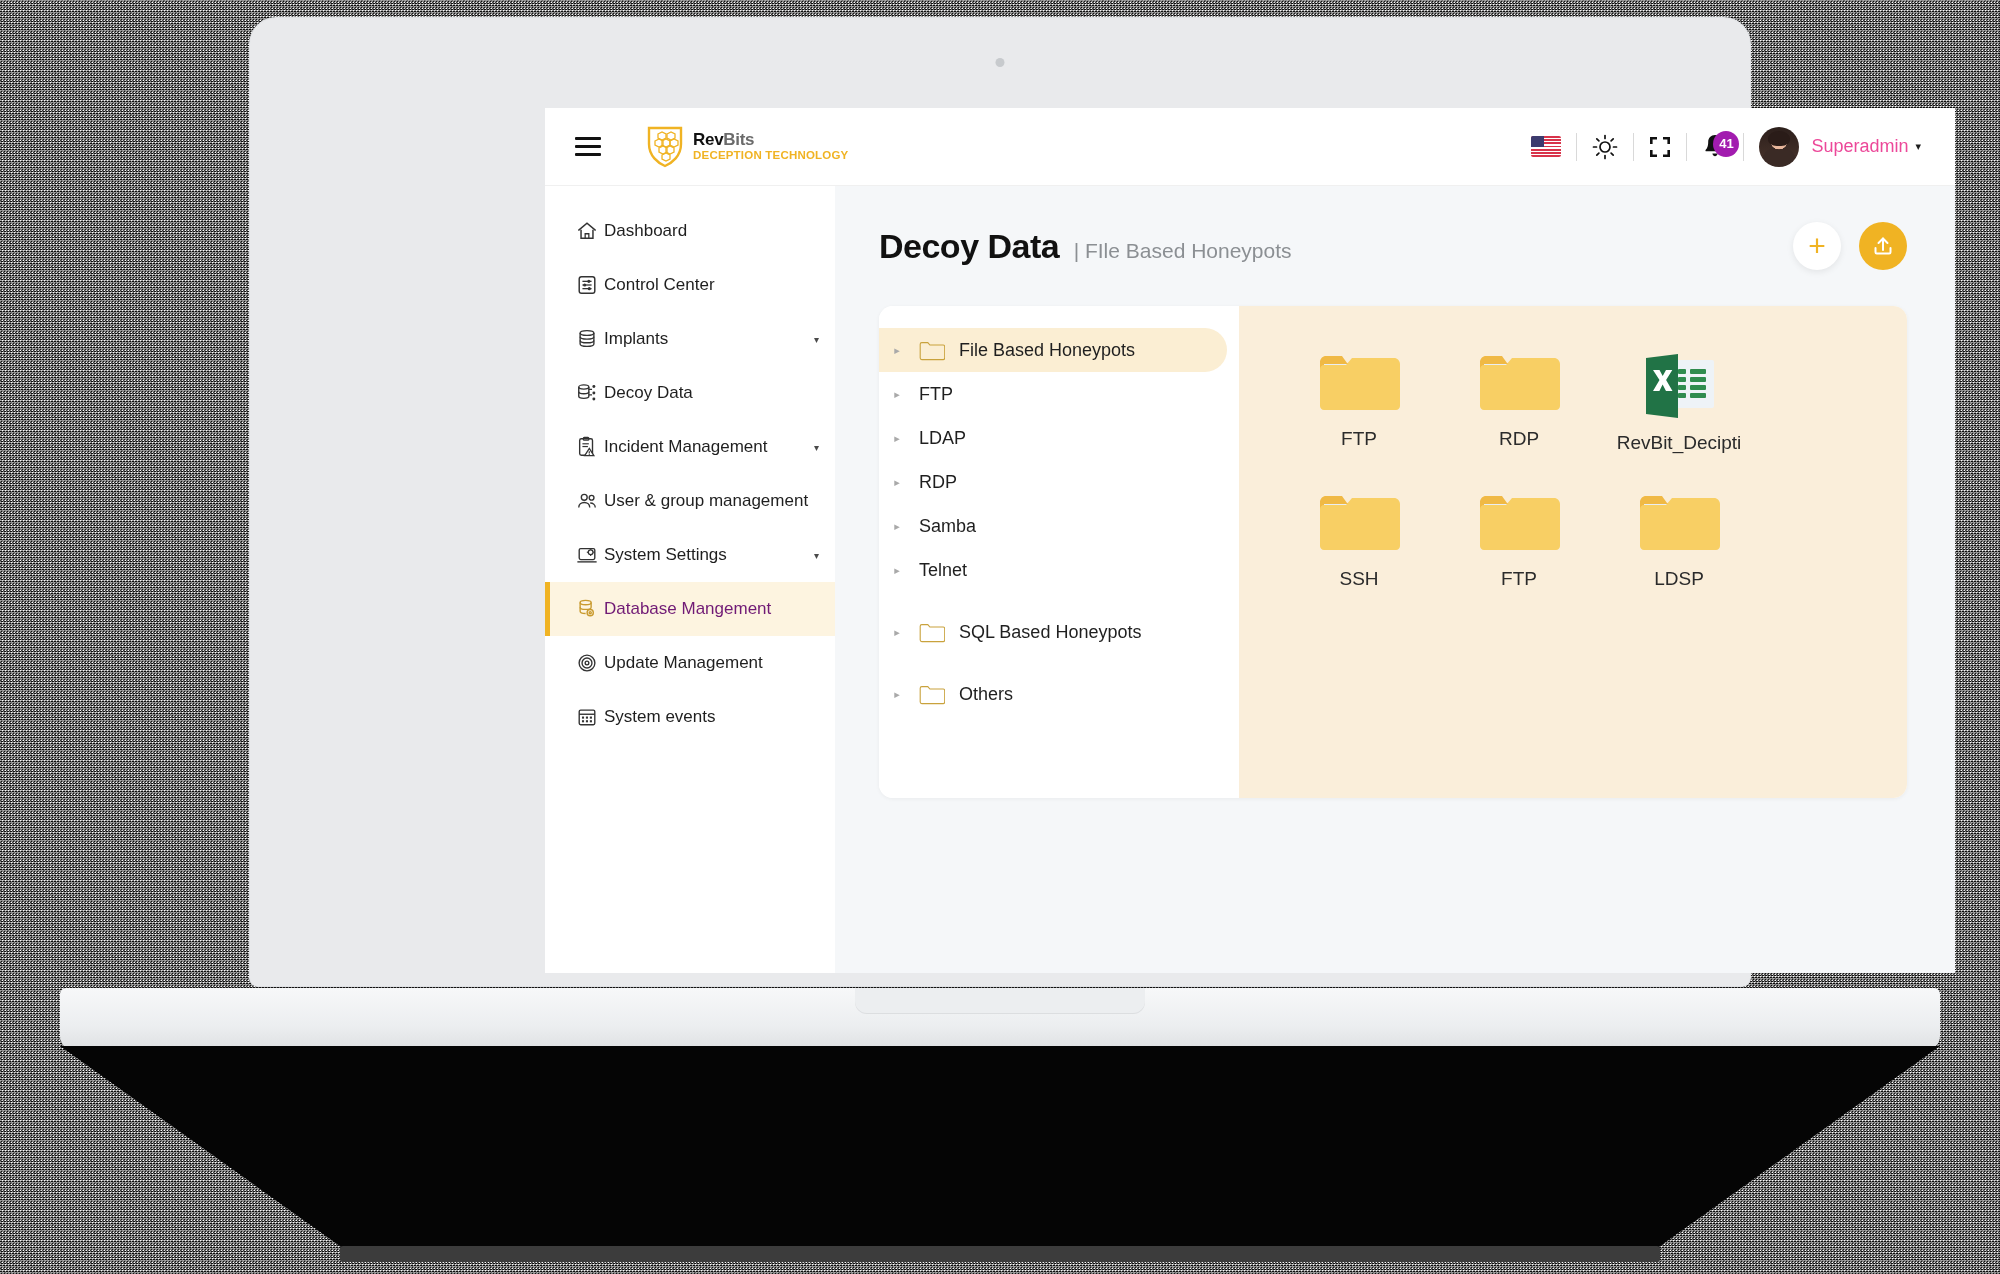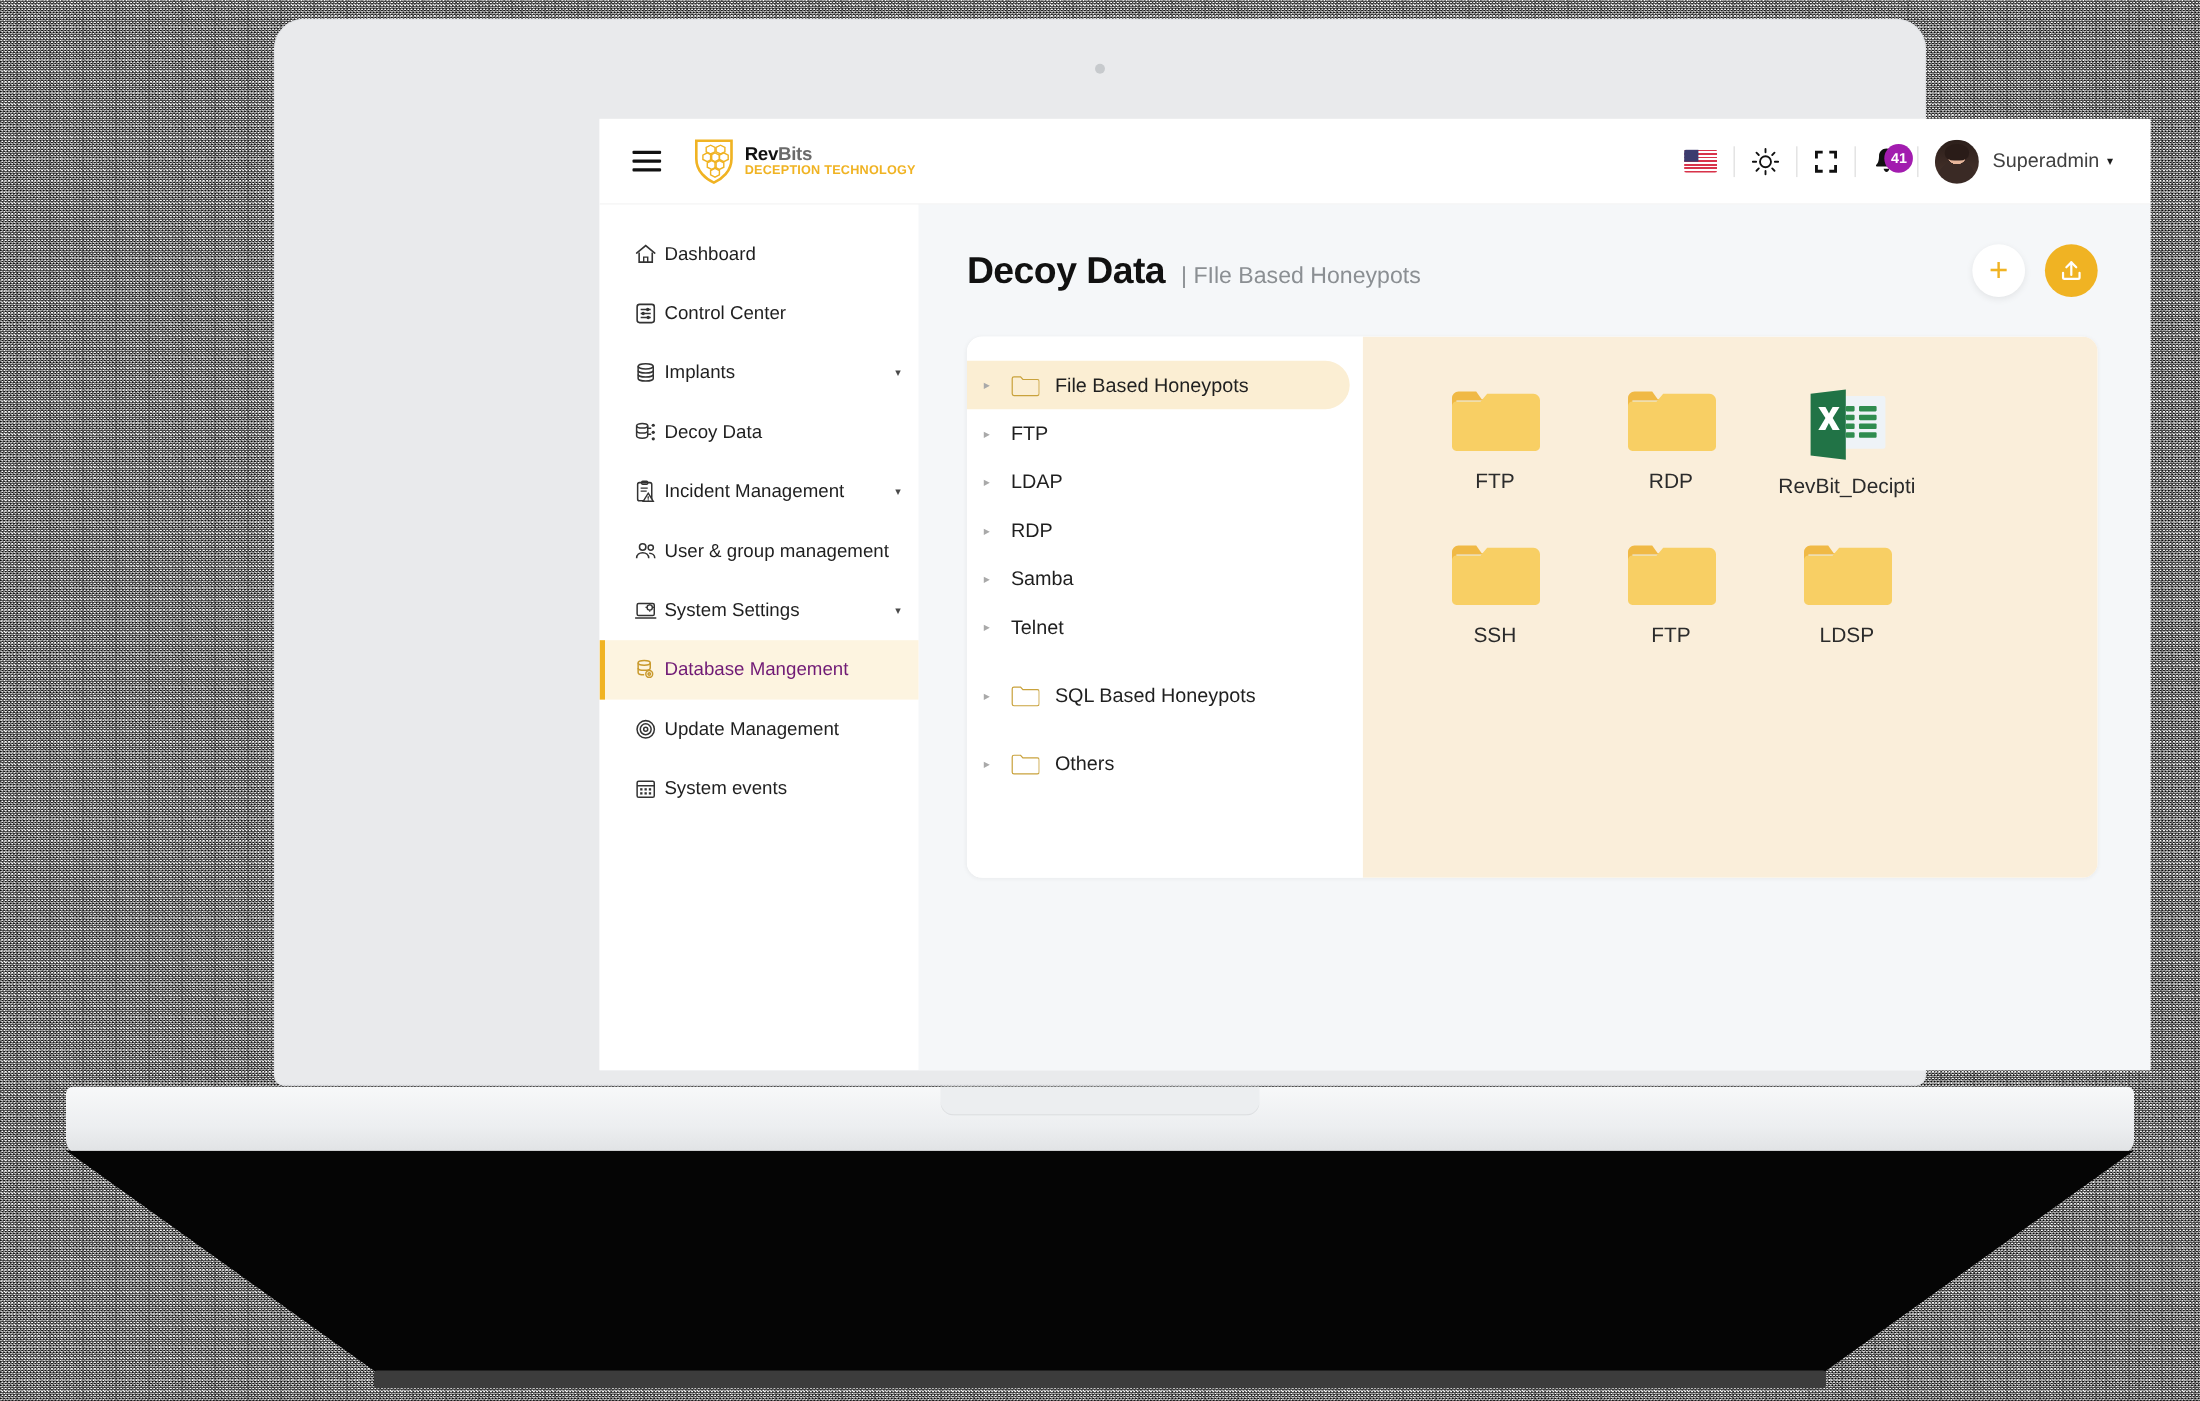--- a/index.html
+++ b/index.html
@@ -65,21 +65,21 @@
     position:absolute; left:340px; top:1246px; width:1320px; height:16px;
     background:#3c3c3c; border-radius:3px;
   }
 
   
   .app-header{
     height:78px; background:#ffffff; display:flex; align-items:center;
     justify-content:space-between; padding:0 34px 0 30px;
     border-bottom:1px solid #f0f0f0;
   }
-  .header-left{ display:flex; align-items:center; gap:30px; }
+  .header-left{ display:flex; align-items:center; gap:46px; }
   .hamburger{ width:26px; display:flex; flex-direction:column; gap:5px; cursor:pointer; }
   .hamburger span{ display:block; height:3px; background:#111; border-radius:1px; }
   .brand{ display:flex; align-items:center; gap:10px; }
   .brand-shield{ width:36px; height:42px; }
   .brand-text{ line-height:1; }
   .brand-name{ font-size:17px; font-weight:bold; letter-spacing:-.3px; color:#111; }
   .brand-name em{ font-style:normal; color:#6b6b6b; font-weight:bold; }
   .brand-tag{ font-size:11.5px; font-weight:bold; letter-spacing:.2px; color:#f0b323; margin-top:2px; }
 
   .header-right{ display:flex; align-items:center; gap:0; }
@@ -99,21 +99,21 @@
     width:40px; height:40px; border-radius:50%;
     background:radial-gradient(circle at 50% 34%, #e7b69b 0 26%, transparent 27%),
                radial-gradient(circle at 50% 92%, #3a2a25 0 42%, transparent 43%),
                linear-gradient(#2c1f1b,#4a352d);
     overflow:hidden; position:relative; flex:none;
   }
   .avatar:after{
     content:""; position:absolute; left:9px; top:4px; width:22px; height:15px;
     border-radius:50% 50% 40% 40%; background:#2a1c18;
   }
-  .user-name{ font-size:18px; color:#404040; margin-left:12px; }
+  .user-name{ font-size:18px; color:#ec4899; margin-left:12px; }
   .caret{ margin-left:7px; font-size:11px; color:#1c1c1c; }
 
   
   .app-body{ display:flex; height:787px; }
 
   .sidebar{ width:290px; background:#fff; padding-top:18px; flex:none; }
   .nav-item{
     display:flex; align-items:center; gap:6px;
     height:54px; padding:0 16px 0 26px;
     font-size:17px; color:#1f1f1f; cursor:pointer;

